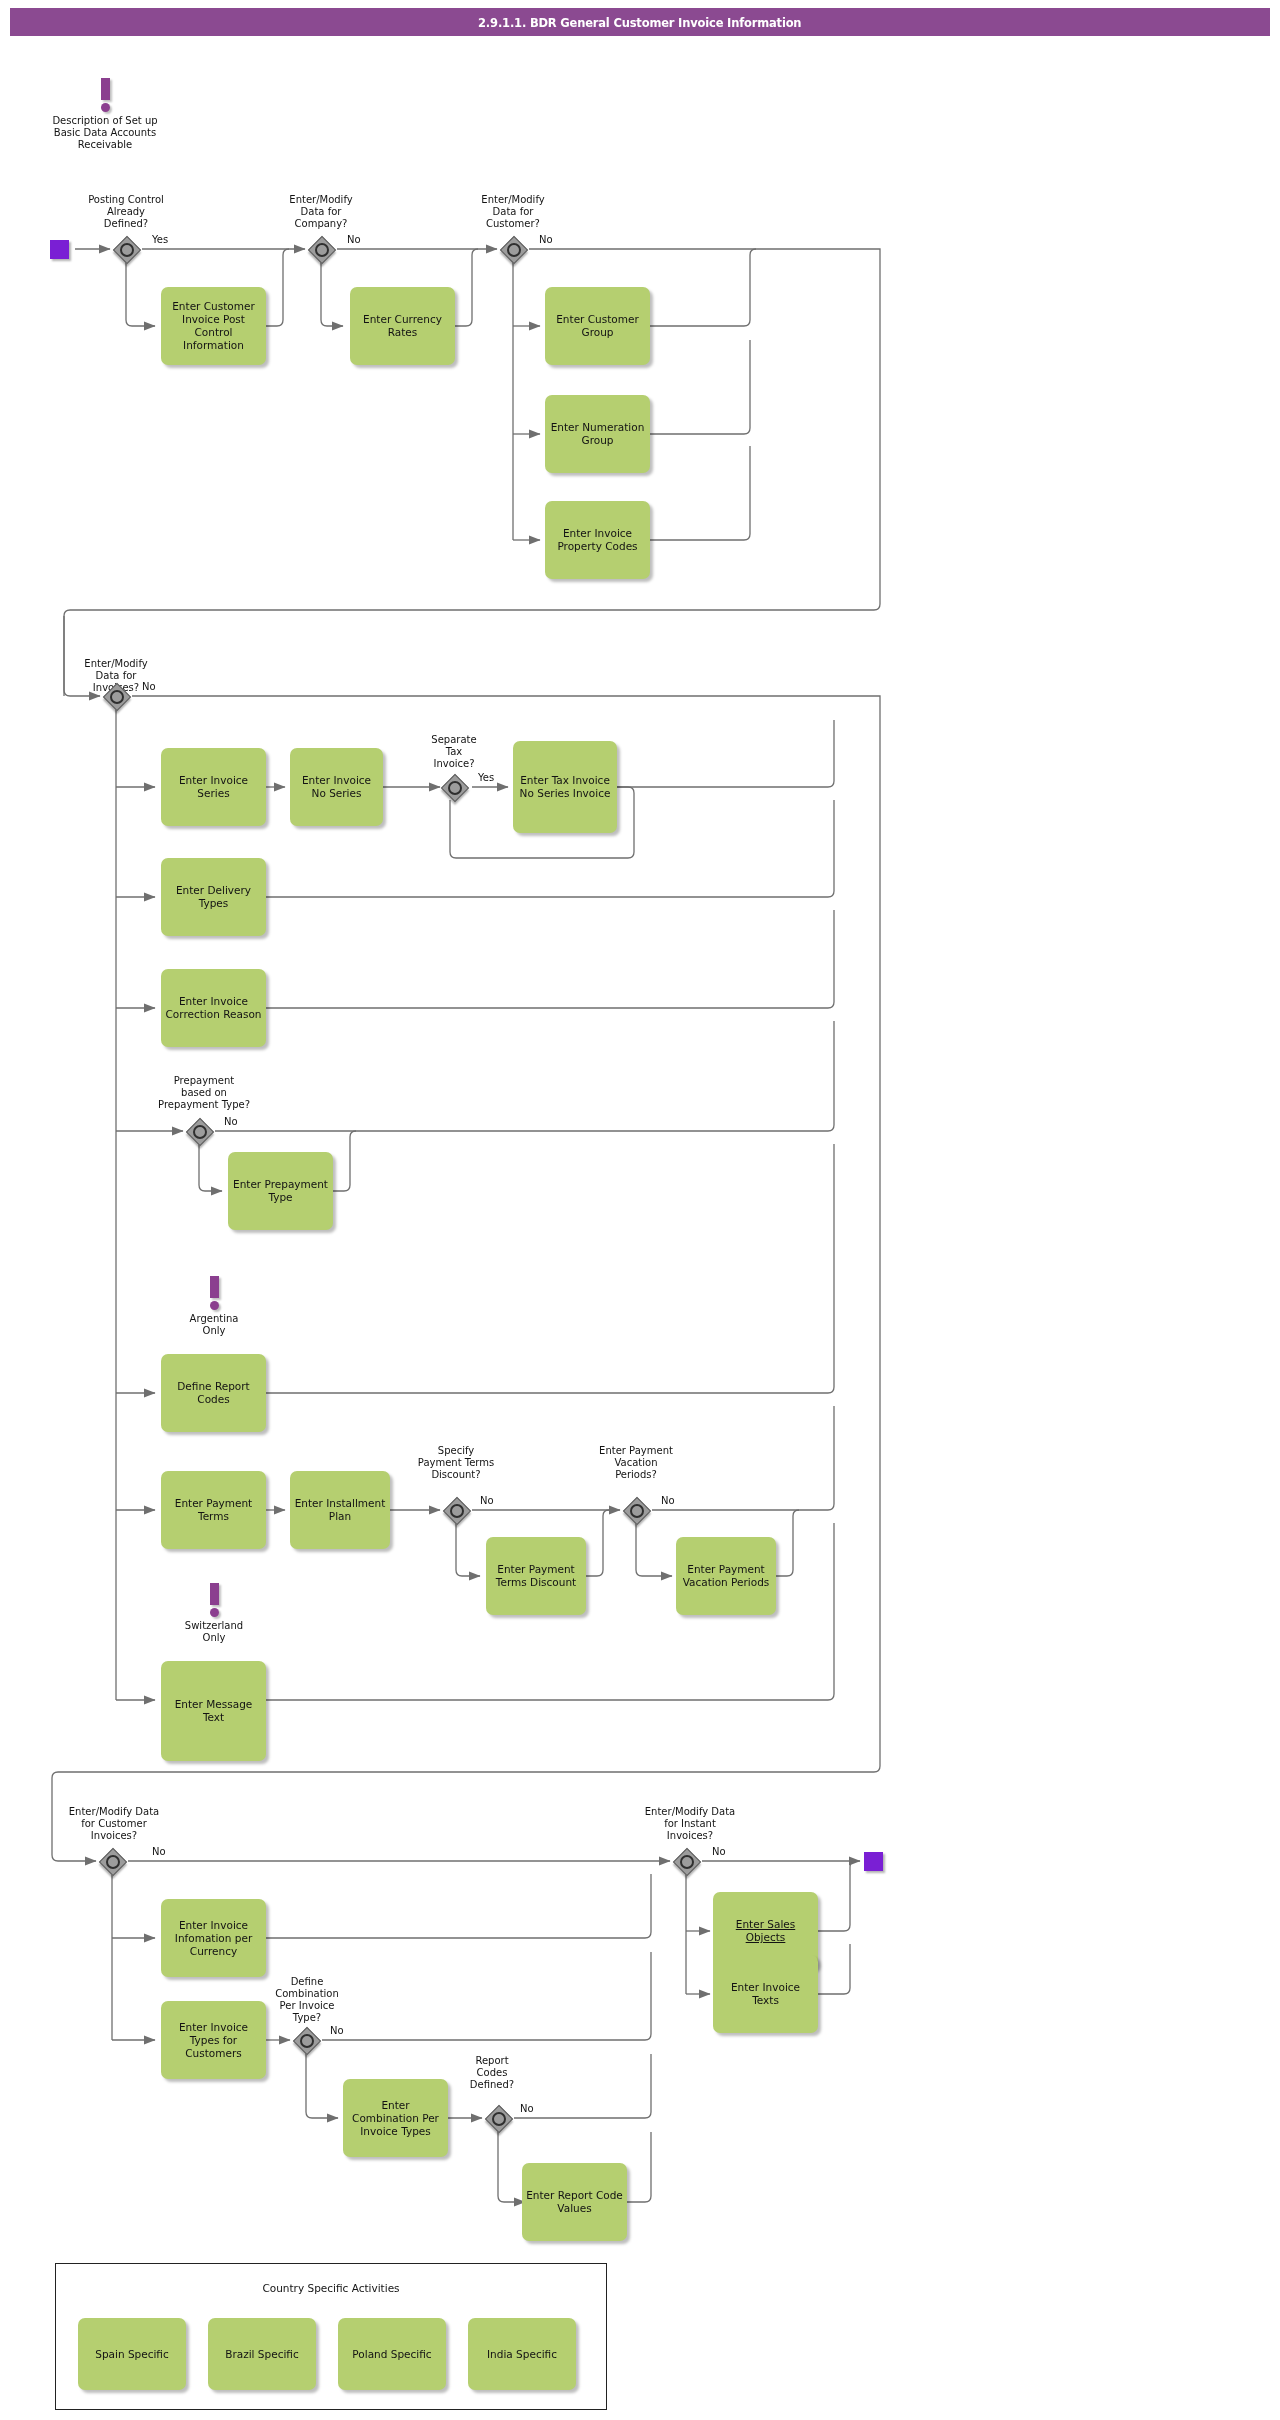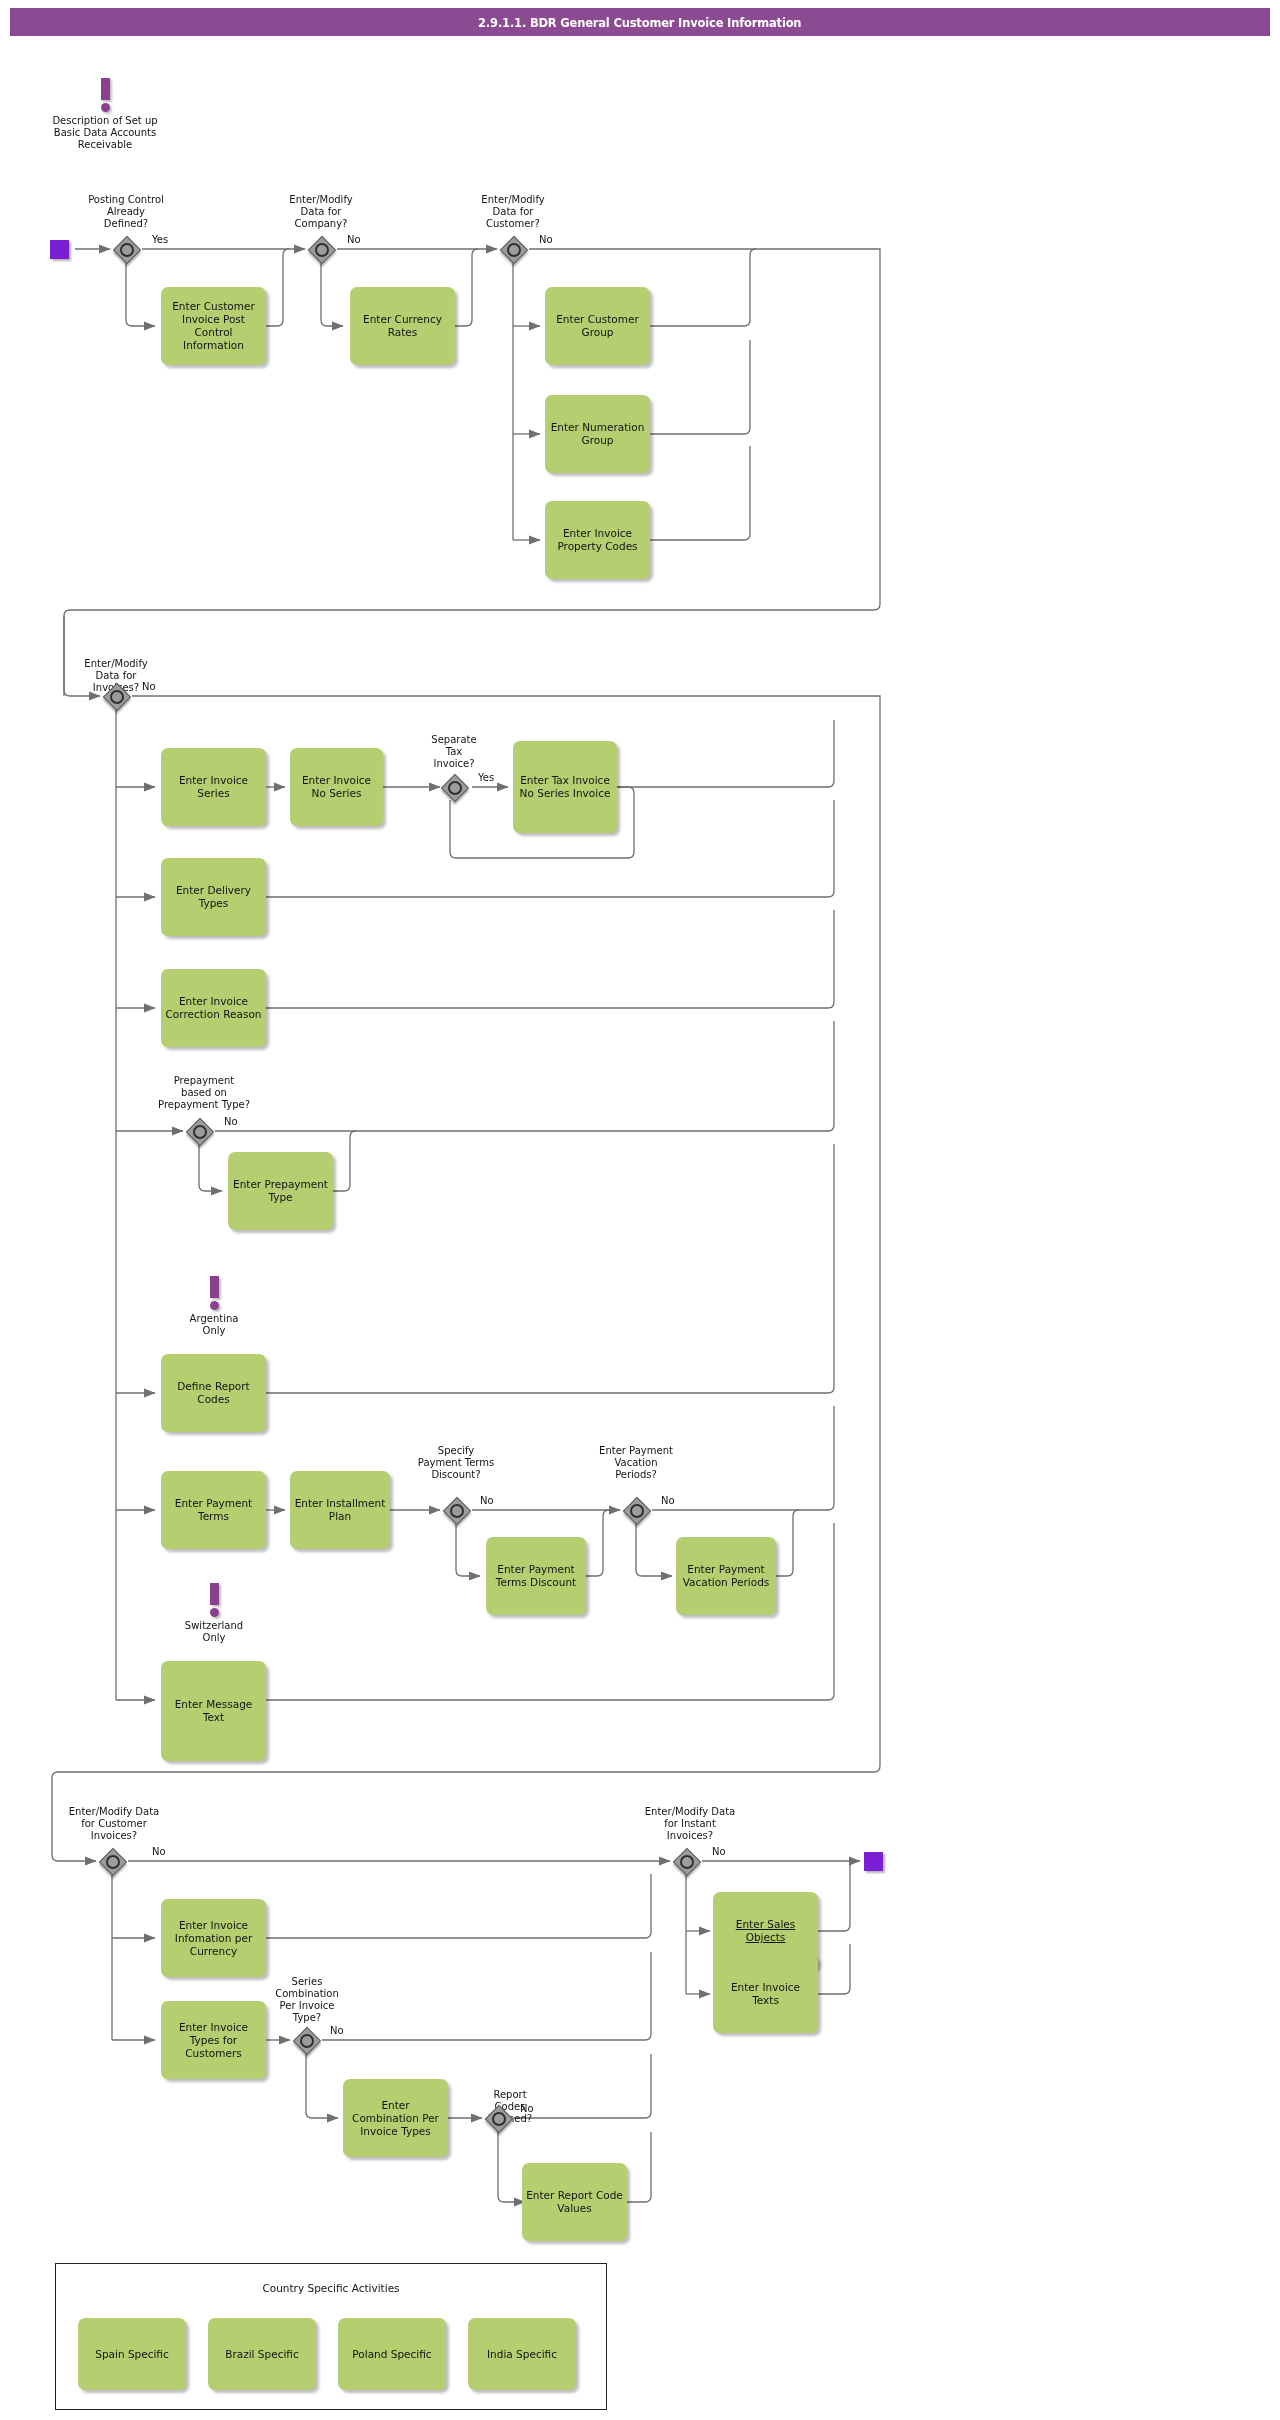--- a/index.html
+++ b/index.html
@@ -360,34 +360,34 @@
   <div class="gw" style="left:99px;top:1848px;">
     <div class="dia"></div>
     <div class="ring"></div>
   </div>
   <div class="edgelbl" style="left:152px;top:1846px;">No</div>
 
   <div class="task" style="left:161px;top:1899px;width:105px;height:78px;">Enter Invoice Infomation per Currency</div>
   <div class="task" style="left:161px;top:2001px;width:105px;height:78px;">Enter Invoice Types for Customers</div>
 
   <div class="cap" style="left:252px;top:1976px;width:110px;">
-    <div>Series</div>
+    <div>Define</div>
     <div>Combination</div>
     <div>Per Invoice</div>
     <div>Type?</div>
   </div>
   <div class="gw" style="left:293px;top:2027px;">
     <div class="dia"></div>
     <div class="ring"></div>
   </div>
   <div class="edgelbl" style="left:330px;top:2025px;">No</div>
 
   <div class="task" style="left:343px;top:2079px;width:105px;height:78px;">Enter Combination Per Invoice Types</div>
 
-  <div class="cap" style="left:460px;top:2055px;width:100px;margin-top:34px;">
+  <div class="cap" style="left:442px;top:2055px;width:100px;">
     <div>Report</div>
     <div>Codes</div>
     <div>Defined?</div>
   </div>
   <div class="gw" style="left:485px;top:2105px;">
     <div class="dia"></div>
     <div class="ring"></div>
   </div>
   <div class="edgelbl" style="left:520px;top:2103px;">No</div>
 

